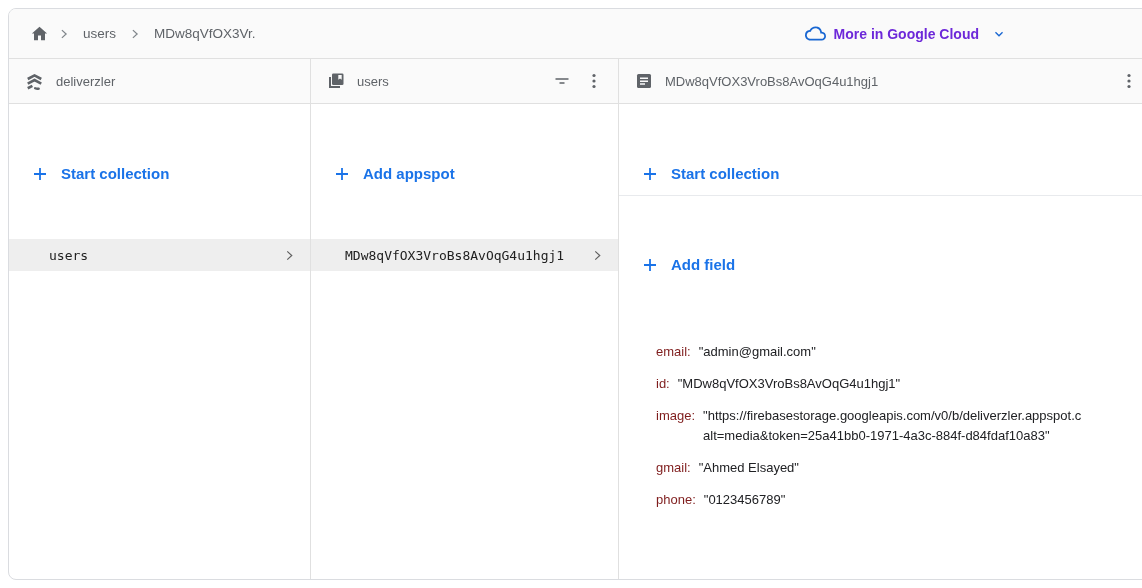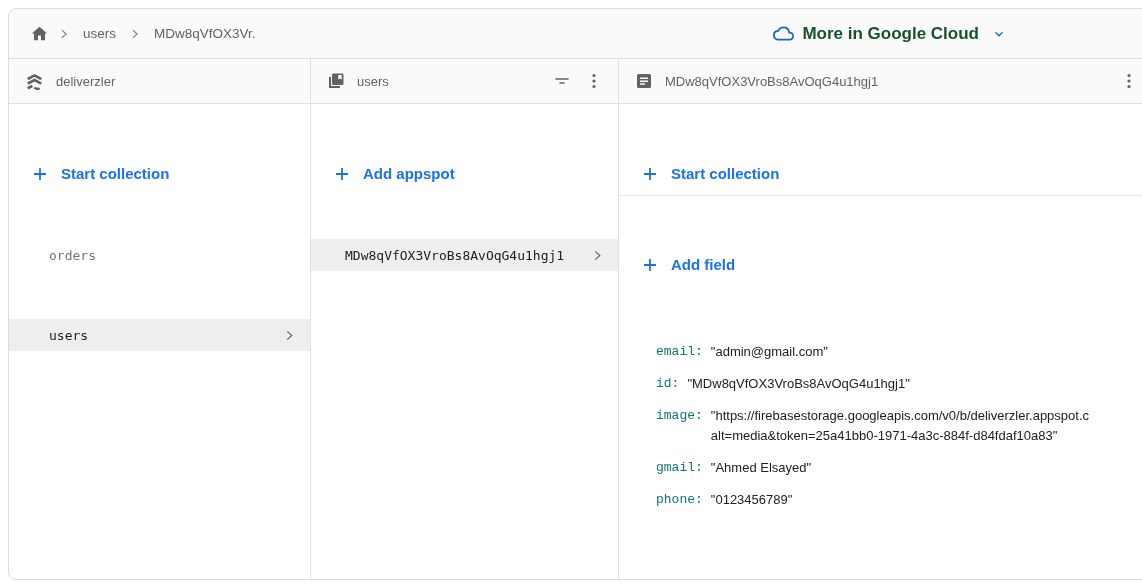--- a/index.html
+++ b/index.html
@@ -33,21 +33,21 @@
     display: flex;
     align-items: center;
     padding: 0 146px 0 18px;
   }
   .crumbs { display: flex; align-items: center; gap: 6px; color: #5f6368; }
   .crumb { font-size: 13.5px; padding: 0 6px; cursor: pointer; }
   .crumb-sep { display: flex; align-items: center; color: #80868b; }
   .topbar-right {
     margin-left: auto;
     display: flex; align-items: center; gap: 8px;
-    color: #14532d; font-weight: bold; font-size: 17px;
+    color: #6d28d9; font-weight: bold; font-size: 14px;
     cursor: pointer;
   }
   
   .panels { flex: 1; display: flex; min-height: 0; }
   .panel { display: flex; flex-direction: column; min-width: 0; gap: 48px; }
   .panel-db  { width: 302px; border-right: 1px solid #e0e0e0; }
   .panel-col { width: 308px; border-right: 1px solid #e0e0e0; }
   .panel-doc { flex: 1; }
   .panel-header {
     height: 45px; flex: 0 0 45px;
@@ -100,22 +100,22 @@
   .fields { padding: 6px 0 0 37px; overflow: hidden; }
   .field {
     display: flex;
     align-items: flex-start;
     padding: 6px 0;
     line-height: 20px;
     cursor: pointer;
     white-space: nowrap;
   }
   .field-key {
-    font-family: Liberation Mono, monospace;
-    color: #0f766e;
+    font-family: Liberation Sans, sans-serif;
+    color: #7f1d1d;
     flex: 0 0 auto;
   }
   .field-value { color: #202124; margin-left: 8px; }
   .field-value .vline { display: block; white-space: nowrap; }
 </style>
 </head>
 <body>
 
 <div class="card">
 
@@ -168,23 +168,20 @@
         </span>
         <span class="panel-title">deliverzler</span>
       </div>
       <div class="action-row">
         <span style="display:flex">
           <svg width="16" height="16" viewBox="0 0 16 16">
               <path d="M8 2v12M2 8h12" stroke="#1a73e8" stroke-width="1.8"></path>
             </svg>
         </span>
         <span>Start collection</span>
-      </div>
-      <div class="list-row">
-        <span>orders</span>
       </div>
       <div class="list-row selected">
         <span>users</span>
         <span class="row-chevron">
           <svg width="15" height="15" viewBox="0 0 20 20">
               <path d="M7 4.5l6 5.5-6 5.5" fill="none" stroke="#616161" stroke-width="1.6"></path>
             </svg>
         </span>
       </div>
     </div>

